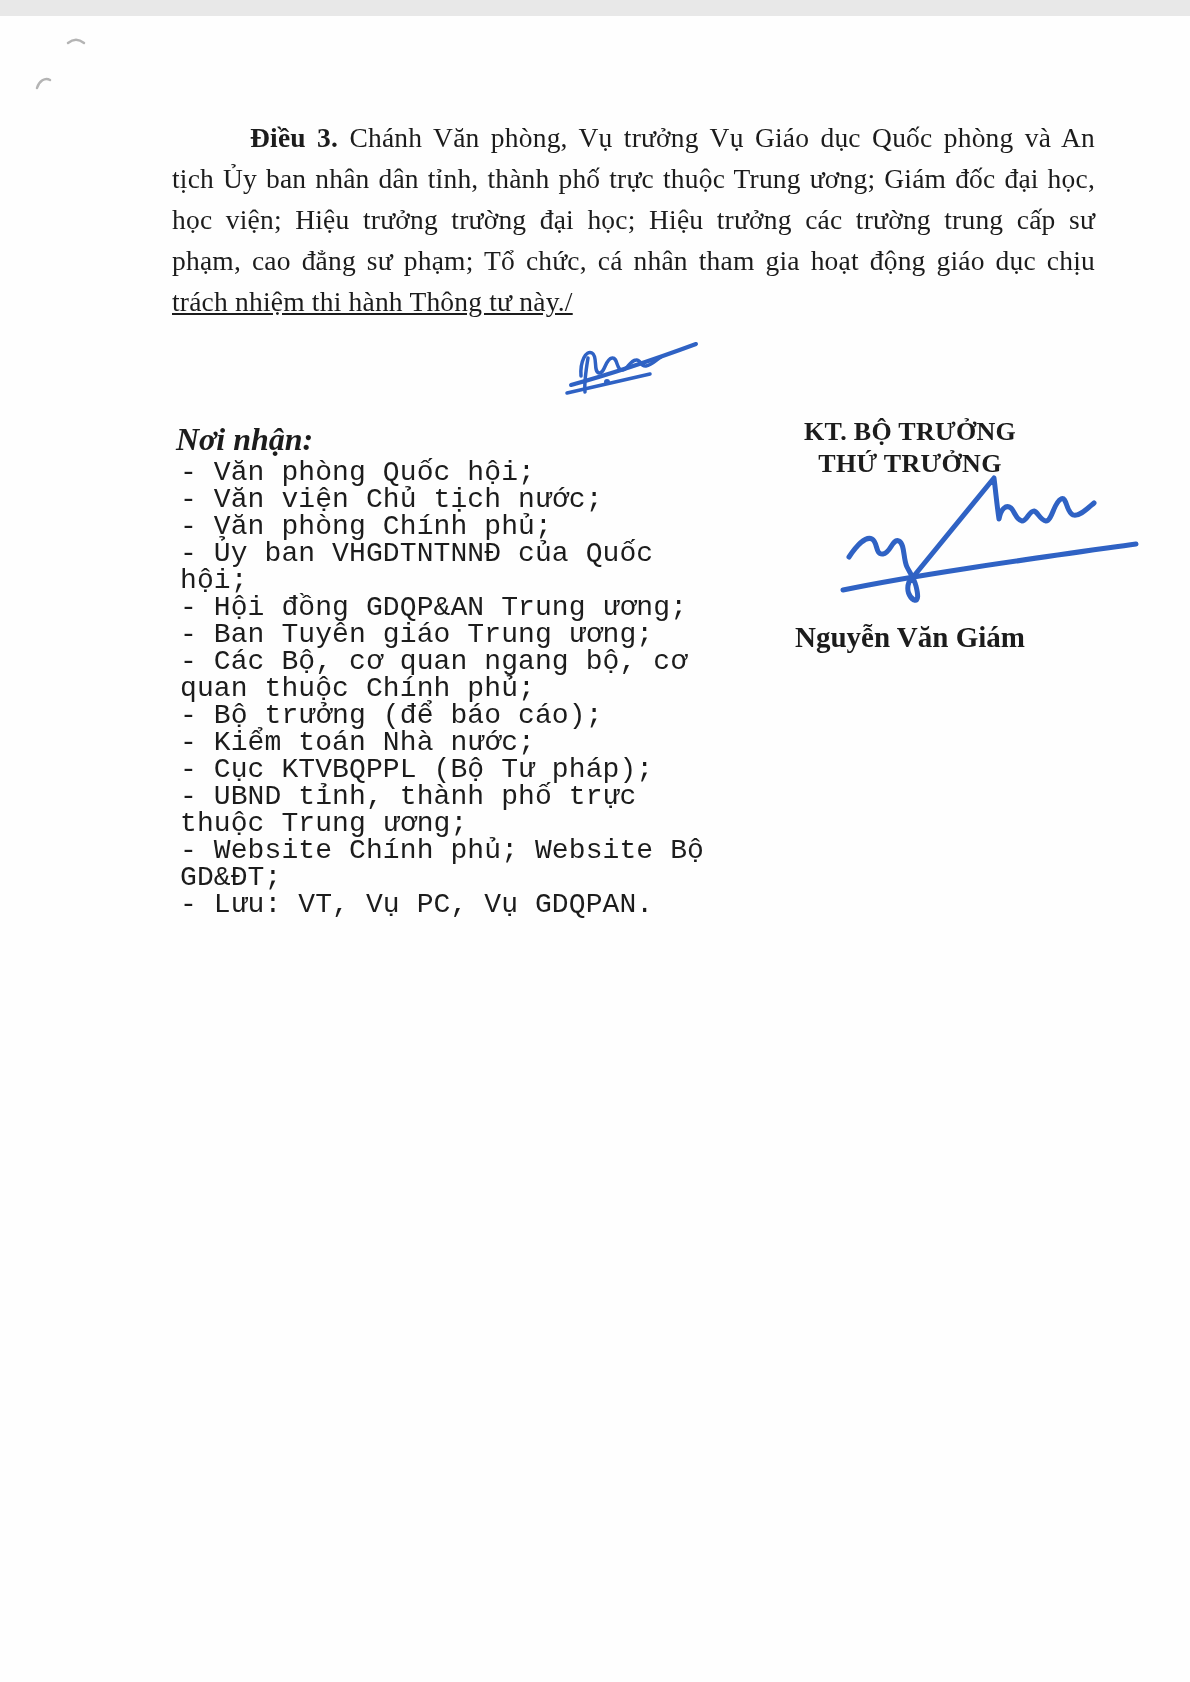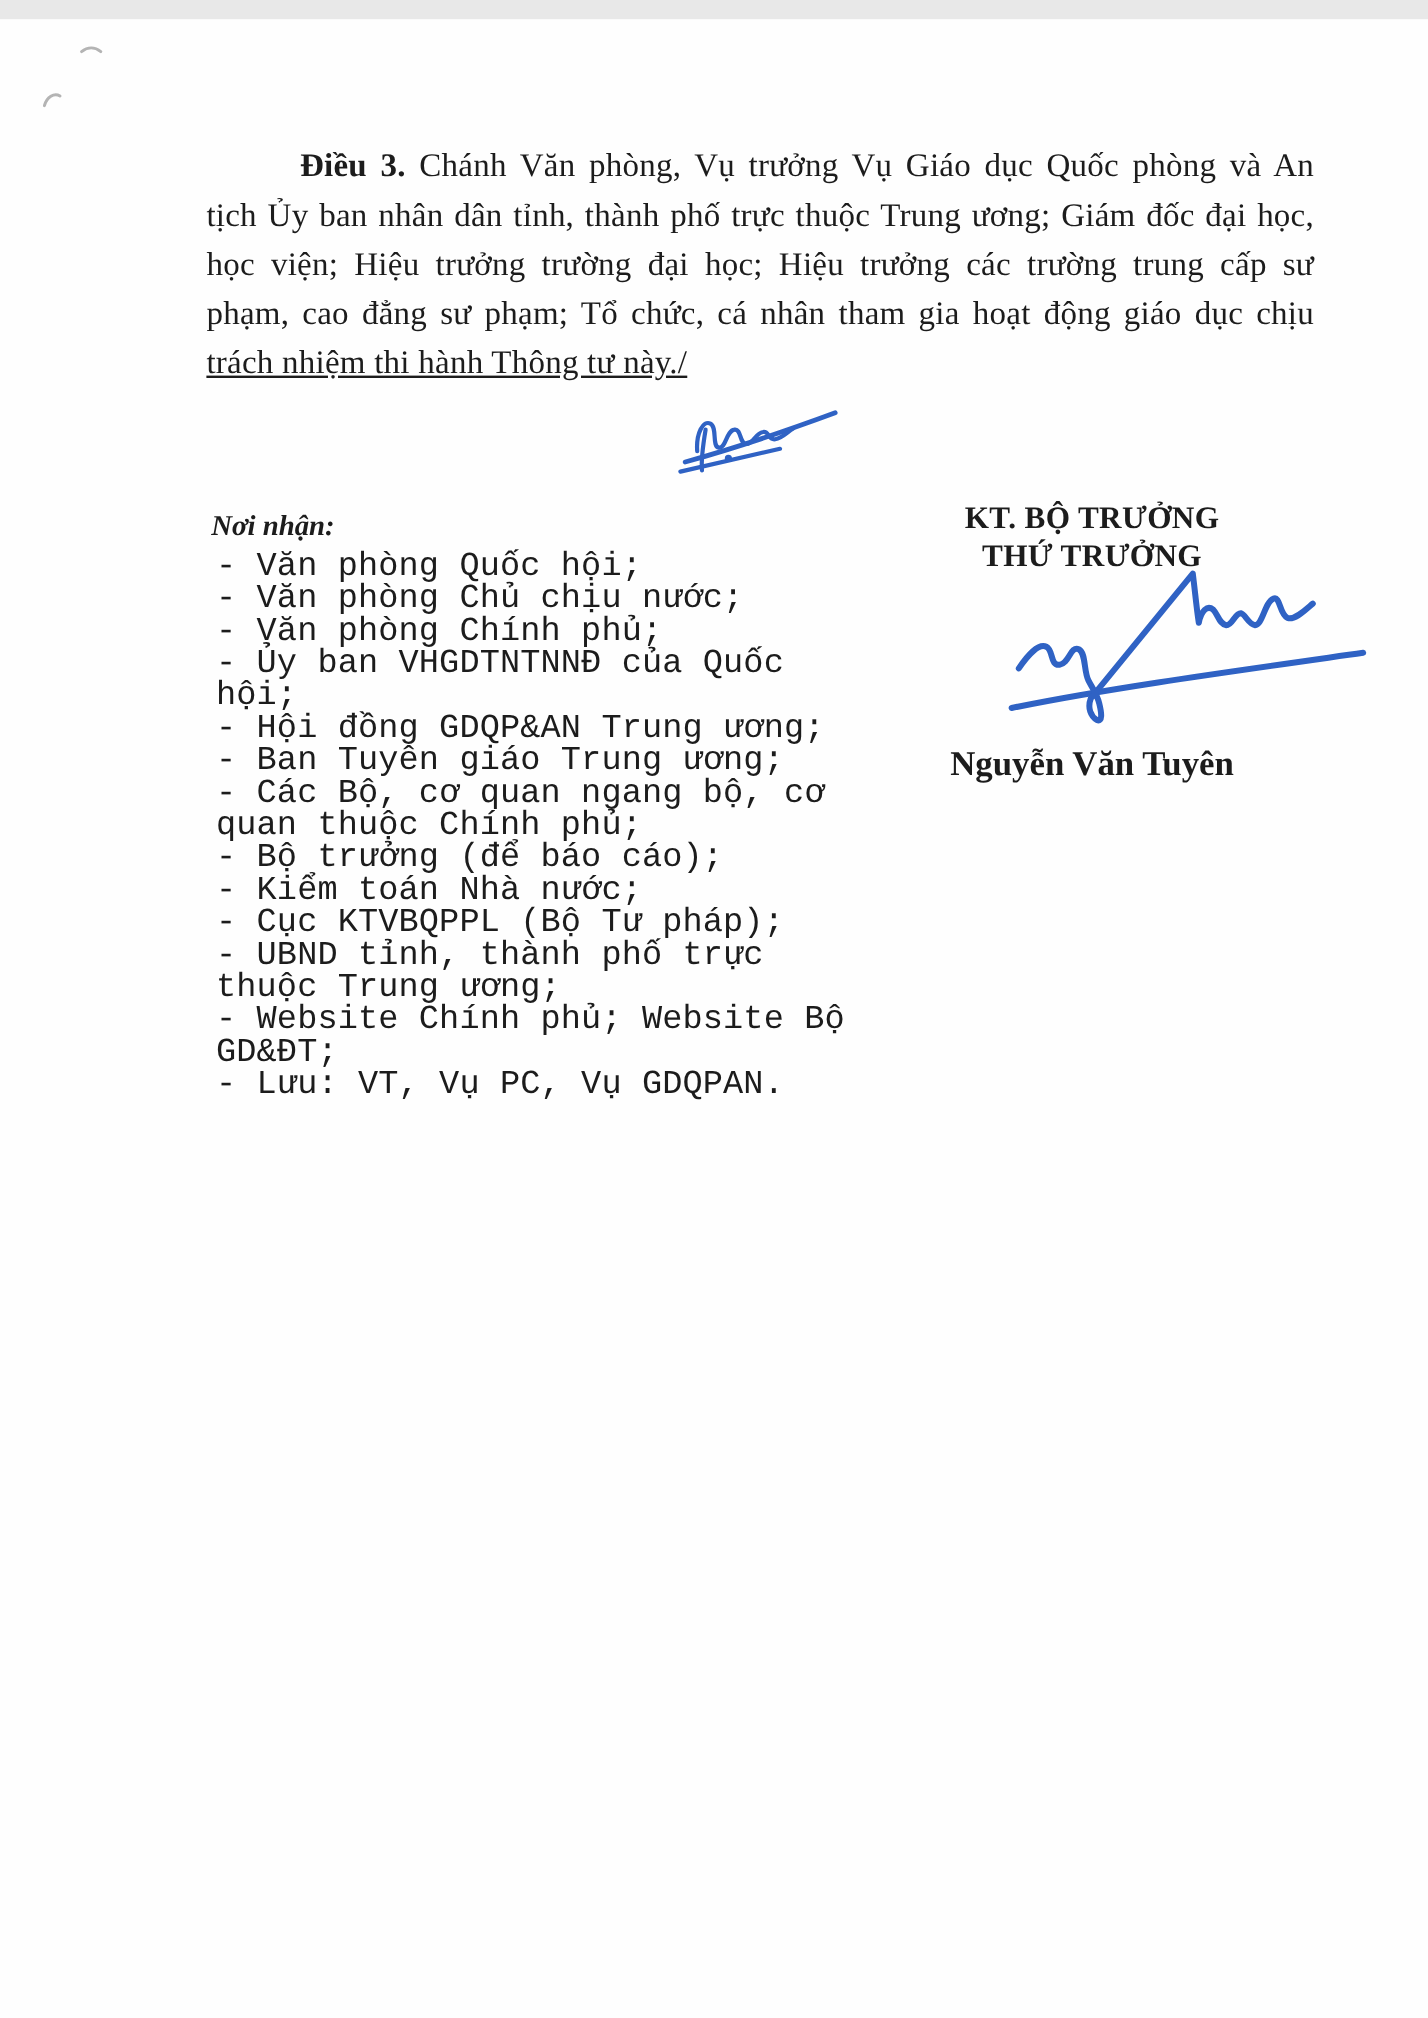--- a/index.html
+++ b/index.html
@@ -22,21 +22,21 @@
   .jline{text-align:justify;text-align-last:justify;}
   .jline.first{text-indent:78px;}
   .lastline{text-align:left;text-decoration:underline;}
   .article b{font-weight:bold;}
   
   .recipients{
     position:absolute;left:176px;top:408px;width:560px;
   }
   .recipients-header{
     font-weight:bold;font-style:italic;
-    font-size:24px;line-height:30px;
+    font-size:32px;line-height:30px;
   }
   .recipients-list{
     list-style:none;margin:5px 0 0 0;padding:0 0 0 4px;
     font-size:28px;line-height:27px;
     letter-spacing:.1px;
     font-family:Liberation Mono, monospace;
   }
   
   .sig-head{
     position:absolute;left:770px;top:400px;width:280px;
@@ -75,21 +75,21 @@
       <path stroke-width="3.5" d="M581,360 C580,345 586,334 592,337 C598,340 593,356 599,357 C605,358 605,343 612,342 C618,341 616,354 622,354 C628,354 629,345 636,344 C641,343 640,351 646,350 C652,349 656,344 661,341" stroke="#2f62c4"></path>
       <path stroke-width="3.5" d="M588,342 C586,354 584,366 585,376" stroke="#2f62c4"></path>
       <circle cx="607" cy="366" r="3" fill="#2f62c4" stroke="none"></circle>
     </g>
   </svg>
 
   <div class="recipients">
     <div class="recipients-header">Nơi nhận:</div>
     <ul class="recipients-list">
       <li>- Văn phòng Quốc hội;</li>
-      <li>- Văn phòng Chủ chịu nước;</li>
+      <li>- Văn viện Chủ tịch nước;</li>
       <li>- Văn phòng Chính phủ;</li>
       <li>- Ủy ban VHGDTNTNNĐ của Quốc hội;</li>
       <li>- Hội đồng GDQP&amp;AN Trung ương;</li>
       <li>- Ban Tuyên giáo Trung ương;</li>
       <li>- Các Bộ, cơ quan ngang bộ, cơ quan thuộc Chính phủ;</li>
       <li>- Bộ trưởng (để báo cáo);</li>
       <li>- Kiểm toán Nhà nước;</li>
       <li>- Cục KTVBQPPL (Bộ Tư pháp);</li>
       <li>- UBND tỉnh, thành phố trực thuộc Trung ương;</li>
       <li>- Website Chính phủ; Website Bộ GD&amp;ĐT;</li>
@@ -102,21 +102,21 @@
     <div>THỨ TRƯỞNG</div>
   </div>
 
   <svg class="ink-svg svg-signature" width="334" height="154" viewBox="818 438 334 154">
     <g fill="none" stroke-linecap="round" stroke-linejoin="round">
       <path stroke-width="5" d="M843,574 C920,558 1030,543 1136,528" stroke="#2f62c4"></path>
       <path stroke-width="5" d="M849,541 C857,529 866,520 872,523 C878,526 875,539 883,538 C891,537 892,522 899,525 C905,528 903,543 907,551 C910,557 914,562 916,570 C918,578 919,586 914,584 C909,581 906,574 909,566 L994,462 C996,478 997,490 999,503 C1001,493 1006,488 1011,492 C1015,496 1016,504 1022,505 C1027,505 1029,495 1034,495 C1038,496 1040,504 1046,505 C1052,505 1054,486 1061,483 C1067,480 1066,496 1073,499 C1079,501 1087,493 1094,487" stroke="#2f62c4"></path>
     </g>
   </svg>
 
-  <div class="signer-name">Nguyễn Văn Tuyên</div>
+  <div class="signer-name">Nguyễn Văn Giám</div>
 
   <svg class="ink-svg svg-artifact-tl" width="82" height="72" viewBox="18 8 82 72">
     <g fill="none" stroke-linecap="round">
       <path stroke-width="2.5" d="M68,27 C73,23 79,23 84,27" stroke="#b4b4b4"></path>
       <path stroke-width="2.5" d="M37,72 C39,65 45,61 50,64" stroke="#b4b4b4"></path>
     </g>
   </svg>
 
   <svg class="ink-svg svg-artifact-bottom" width="1190" height="6" viewBox="0 0 1190 6">
     <g>

